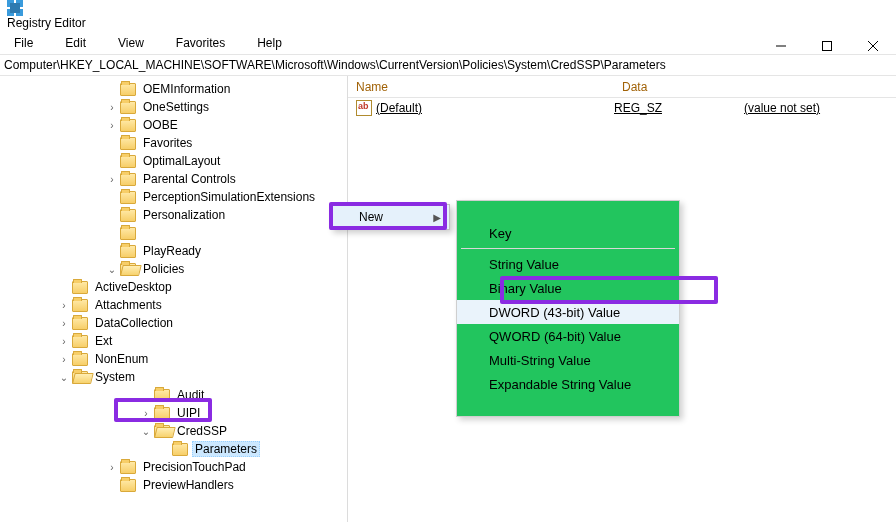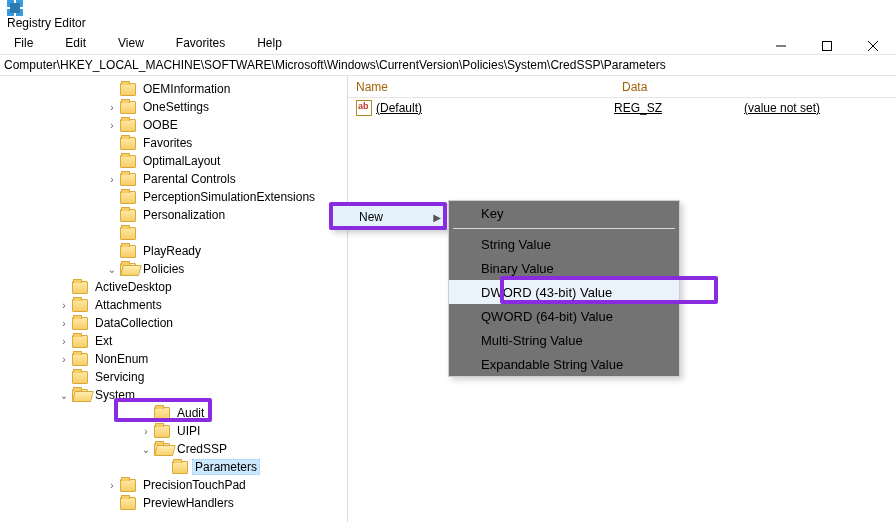--- a/index.html
+++ b/index.html
@@ -51,21 +51,21 @@
   .list-row .cell { padding-left:0px; }
 
   
   .ctx-wrap { position:absolute; }
   .ctx-parent { left:329px; top:150px; width:120px; }
   .ctx-parent .mbox { background:#000000; border:1px solid #bfbfbf; box-shadow:3px 3px 6px rgba(0,0,0,0.2); }
   .mitem { height:24px; display:flex; align-items:center; padding:0 22px 0 28px; position:relative; font-size:13px;}
   .mitem.hover { background:#e5f1fb; }
   .mitem .arrow { position:absolute; right:8px; font-size:10px; color:#555;}
   .ctx-sub { left:448px; top:146px; width:232px; }
-  .ctx-sub .mbox { background:#737373; border:1px solid #cfcfcf; box-shadow:3px 3px 6px rgba(0,0,0,0.18); padding:0 0;}
+  .ctx-sub .mbox { background:#22c55e; border:1px solid #cfcfcf; box-shadow:3px 3px 6px rgba(0,0,0,0.18); padding:20px 0;margin-left:8px;}
   .sitem { height:24px; display:flex; align-items:center; padding:0 18px 0 32px; font-size:13px;}
   .sitem.sep { height:0; border-top:1px solid #d8d8d8; margin:3px 4px; padding:0;}
   .sitem.hot { background:#eaf3fb; }.d6{padding-left:106px}.d7{padding-left:58px}
   .d8{padding-left:140px}.d9{padding-left:158px}
 </style>
 </head>
 <body>
 
 <div class="titlebar">
   <span class="app-icon">
@@ -187,25 +187,20 @@
           <span class="twisty">›</span>
           <span class="folder closed"></span>
           <span class="label">Ext</span>
         </div>
         <div class="row d7">
           <span class="twisty">›</span>
           <span class="folder closed"></span>
           <span class="label">NonEnum</span>
         </div>
         <div class="row d7">
-          <span class="twisty"></span>
-          <span class="folder closed"></span>
-          <span class="label">Servicing</span>
-        </div>
-        <div class="row d7">
           <span class="twisty">⌄</span>
           <span class="folder open"></span>
           <span class="label">System</span>
         </div>
         <div class="row d8">
           <span class="twisty"></span>
           <span class="folder closed"></span>
           <span class="label">Audit</span>
         </div>
         <div class="row d8">

